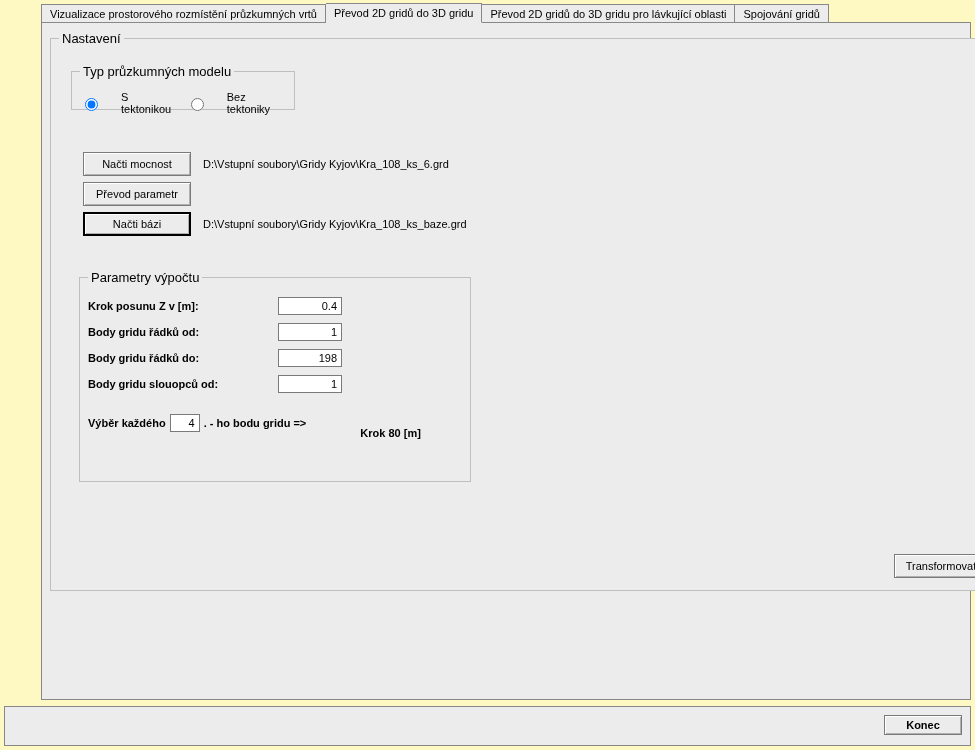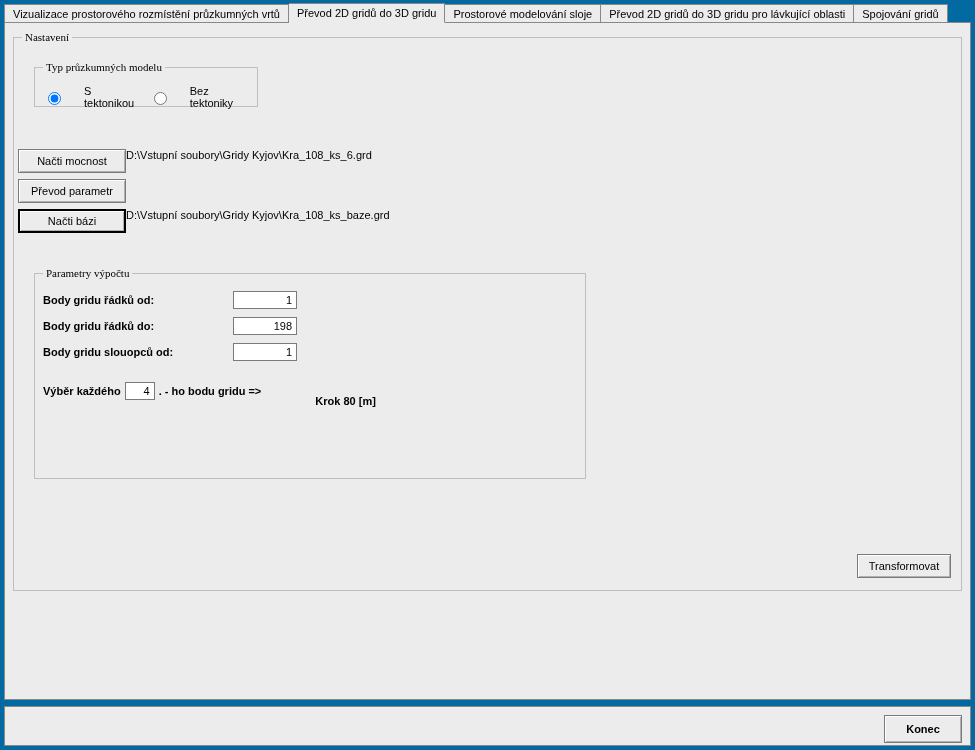--- a/index.html
+++ b/index.html
@@ -6,23 +6,24 @@
     margin: 0;
     padding: 0;
     font-family: "Tahoma", "Segoe UI", sans-serif;
     font-size: 11px;
     background: #ececec;
     color: #000;
   }
   .app {
     width: 975px;
     height: 750px;
-    background: #0369a1;
-    position: relative;
-    box-sizing: border-box;
+    background: #fef9c3;
+    position: relative;
+    box-sizing: border-box;
+    padding-left: 37px;
   }
   
   .tabstrip {
     display: flex;
     align-items: flex-end;
     height: 22px;
     margin-top: 0;
     padding-left: 4px;
     box-sizing: border-box;
   }
@@ -58,23 +59,22 @@
   fieldset {
     border: 1px solid #bfbfbf;
     margin: 0;
     padding: 6px 8px 8px 8px;
     box-sizing: border-box;
     position: absolute;
     background: #ececec;
   }
   legend {
     padding: 0 3px;
-    font-size: 11px;
+    font-size: 13px;
     color: #000;
-    font-family: Liberation Serif, serif;
   }
 
   .fs-nastaveni {
     left: 8px; top: 8px; width: 949px; height: 560px;
   }
   .fs-typ {
     left: 20px; top: 18px; width: 224px; height: 46px;
     position: absolute;
   }
   .fs-typ .radios {
@@ -84,24 +84,25 @@
     margin-top: 6px;
   }
   .radio {
     display: inline-flex;
     align-items: center;
     gap: 20px;
   }
 
   .file-row {
     position: absolute;
-    left: 4px;
-    display: flex;
-    align-items: flex-start;
+    left: 32px;
+    display: flex;
+    align-items: center;
     height: 24px;
+    gap: 12px;
   }
   .file-row.r1 { top: 106px; }
   .file-row.r2 { top: 136px; }
   .file-row.r3 { top: 166px; }
 
   .win-btn {
     width: 108px;
     height: 24px;
     background: #ececec;
     border: 1px solid #7a7a7a;
@@ -113,21 +114,21 @@
   }
   .win-btn.default {
     border: 2px solid #000;
     box-shadow: inset 1px 1px 0 #fff, inset -1px -1px 0 #b0b0b0;
   }
   .file-path {
     white-space: nowrap;
   }
 
   .fs-params {
-    left: 20px; top: 224px; width: 552px; height: 212px;
+    left: 28px; top: 224px; width: 392px; height: 212px;
     position: absolute;
   }
   .param-row {
     display: flex;
     align-items: center;
     height: 22px;
     margin-top: 4px;
     position: relative;
   }
   .param-label {
@@ -184,38 +185,37 @@
     height: 40px;
     border: 1px solid #888;
     background: #ececec;
     box-sizing: border-box;
   }
   .konec-btn {
     position: absolute;
     right: 8px;
     top: 8px;
     width: 78px;
-    height: 28px;
+    height: 20px;
     background: #ececec;
     border: 1px solid #7a7a7a;
     box-shadow: inset 1px 1px 0 #fff, inset -1px -1px 0 #b0b0b0;
     font: inherit;
     font-weight: bold;
     cursor: default;
   }
 </style>
 </head>
 <body>
 
 <div class="app">
 
   <div class="tabstrip">
     <div class="tab">Vizualizace prostorového rozmístění průzkumných vrtů</div>
     <div class="tab active">Převod 2D gridů do 3D gridu</div>
-    <div class="tab">Prostorové modelování sloje</div>
     <div class="tab">Převod 2D gridů do 3D gridu pro lávkující oblasti</div>
     <div class="tab">Spojování gridů</div>
   </div>
 
   <div class="tab-body">
 
     <fieldset class="fs-nastaveni">
       <legend>Nastavení</legend>
 
       <fieldset class="fs-typ">
@@ -241,20 +241,24 @@
       </div>
       <div class="file-row r3">
         <button class="win-btn default">Načti bázi</button>
         <span class="file-path">D:\Vstupní soubory\Gridy Kyjov\Kra_108_ks_baze.grd</span>
       </div>
 
       <fieldset class="fs-params">
         <legend>Parametry výpočtu</legend>
 
         <div class="param-row">
+          <span class="param-label">Krok posunu Z v [m]:</span>
+          <input class="param-input" value="0.4" style="">
+        </div>
+        <div class="param-row">
           <span class="param-label">Body gridu řádků od:</span>
           <input class="param-input" value="1" style="">
         </div>
         <div class="param-row">
           <span class="param-label">Body gridu řádků do:</span>
           <input class="param-input" value="198" style="">
         </div>
         <div class="param-row">
           <span class="param-label">Body gridu slouopců od:</span>
           <input class="param-input" value="1" style="">

